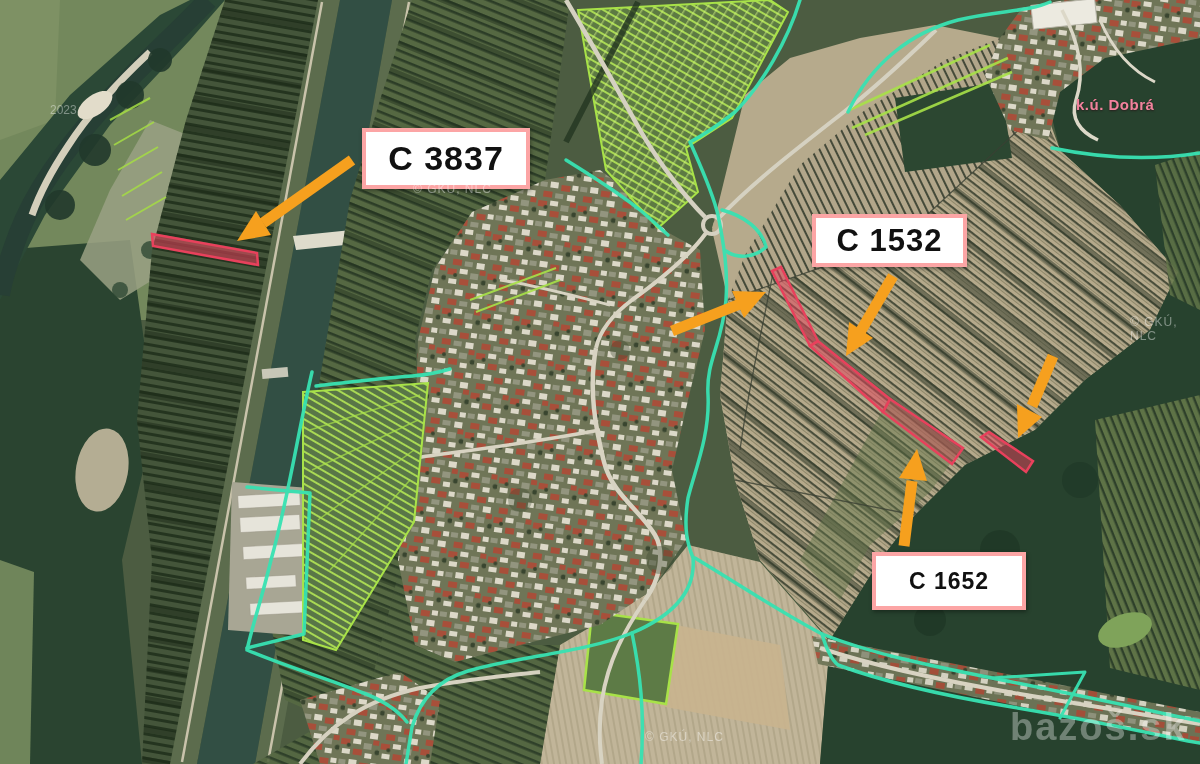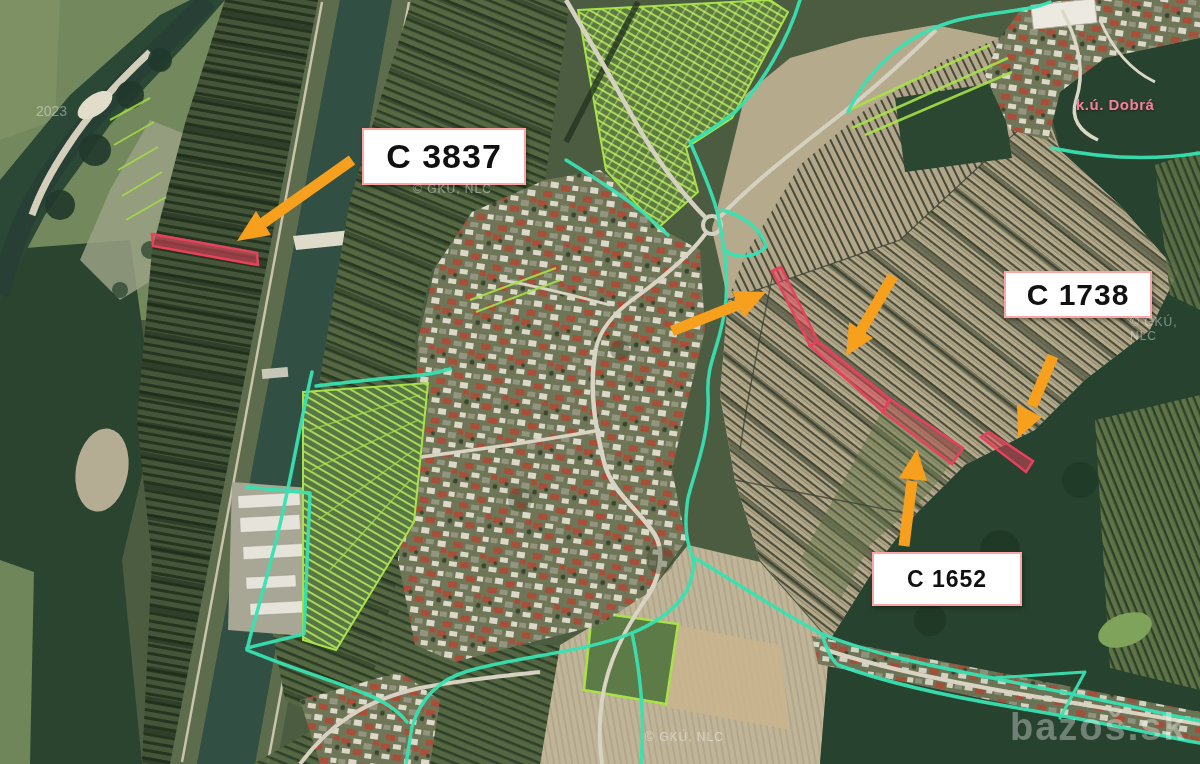--- a/index.html
+++ b/index.html
@@ -1,33 +1,33 @@
 <!DOCTYPE html>
 <html style="--arrow: #F6A01E; --parcel_red: #E8415C; --boundary_teal: #38E2B2; --parcel_lime: #A8E248; --label_bg: #FFFFFF; --label_text: #111111; --region_pink: #F2839D;"><head>
 <meta charset="utf-8">
 <style>
   html,body{margin:0;padding:0;background:#222;}
   #stage{position:relative;width:1200px;height:764px;overflow:hidden;
          font-family:"Liberation Sans", sans-serif;background:#4c5c41;}
   #stage svg{position:absolute;left:0;top:0;}
   .parcel-label{position:absolute;display:flex;align-items:center;justify-content:center;
     background:var(--label_bg,#fff);color:var(--label_text,#111);font-weight:bold;
-    border:2px solid #fca5a5;box-shadow:1px 2px 4px rgba(0,0,0,.35);letter-spacing:1px;}
+    border:4px solid #fca5a5;box-shadow:1px 2px 4px rgba(0,0,0,.35);letter-spacing:1px;}
   .lbl-3837{left:362px;top:128px;width:160px;height:53px;font-size:34px;}
   .lbl-1354{left:514px;top:316px;width:152px;height:50px;font-size:32px;}
   .lbl-1532{left:812px;top:214px;width:147px;height:45px;font-size:31px;}
   .lbl-1738{left:1004px;top:271px;width:144px;height:43px;font-size:30px;}
   .lbl-1652{left:872px;top:552px;width:146px;height:50px;font-size:23px;}
   .region-label{position:absolute;left:1076px;top:96px;color:var(--region_pink,#f2839d);
     font-size:15px;font-weight:bold;text-shadow:0 1px 2px rgba(40,0,15,.55);letter-spacing:.5px;}
   .ortho-credit{position:absolute;color:rgba(255,255,255,.42);font-size:12px;letter-spacing:1px;margin-top:20px;}
   .credit-1{left:413px;top:162px;}
   .credit-2{left:1130px;top:295px;}
   .credit-3{left:645px;top:710px;}
-  .year-mark{position:absolute;left:36px;top:103px;color:rgba(255,255,255,.4);font-size:14px;text-align:right;}
+  .year-mark{position:absolute;left:50px;top:103px;color:rgba(255,255,255,.4);font-size:12px;text-align:right;}
   .site-watermark{position:absolute;left:1010px;top:706px;color:rgba(255,255,255,.34);
     font-size:38px;font-weight:600;letter-spacing:2px;white-space:nowrap;}
 </style>
 </head>
 <body>
 
 <div id="stage">
 
 <svg width="1200" height="764" viewBox="0 0 1200 764">
   <defs>
@@ -294,21 +294,21 @@
       <polygon points="1018,438 1017,404 1042,417"></polygon>
     </g>
     <g>
       <path d="M904,546 L912,481" stroke="#F6A01E" stroke-width="11"></path>
       <polygon points="917,449 927,481 899,478"></polygon>
     </g>
   </g>
 </svg>
 
 <div class="parcel-label lbl-3837">C 3837</div>
-<div class="parcel-label lbl-1738">C 1738</div>
+<div class="parcel-label lbl-1532">C 1532</div>
 <div class="parcel-label lbl-1652">C 1652</div>
 
 <div class="region-label">k.ú. Dobrá</div>
 
 <div class="ortho-credit credit-1">© GKÚ, NLC</div>
 <div class="ortho-credit credit-2">© GKÚ, NLC</div>
 <div class="ortho-credit credit-3">© GKÚ, NLC</div>
 <div class="year-mark">2023</div>
 
 <div class="site-watermark">bazoš.sk</div>

